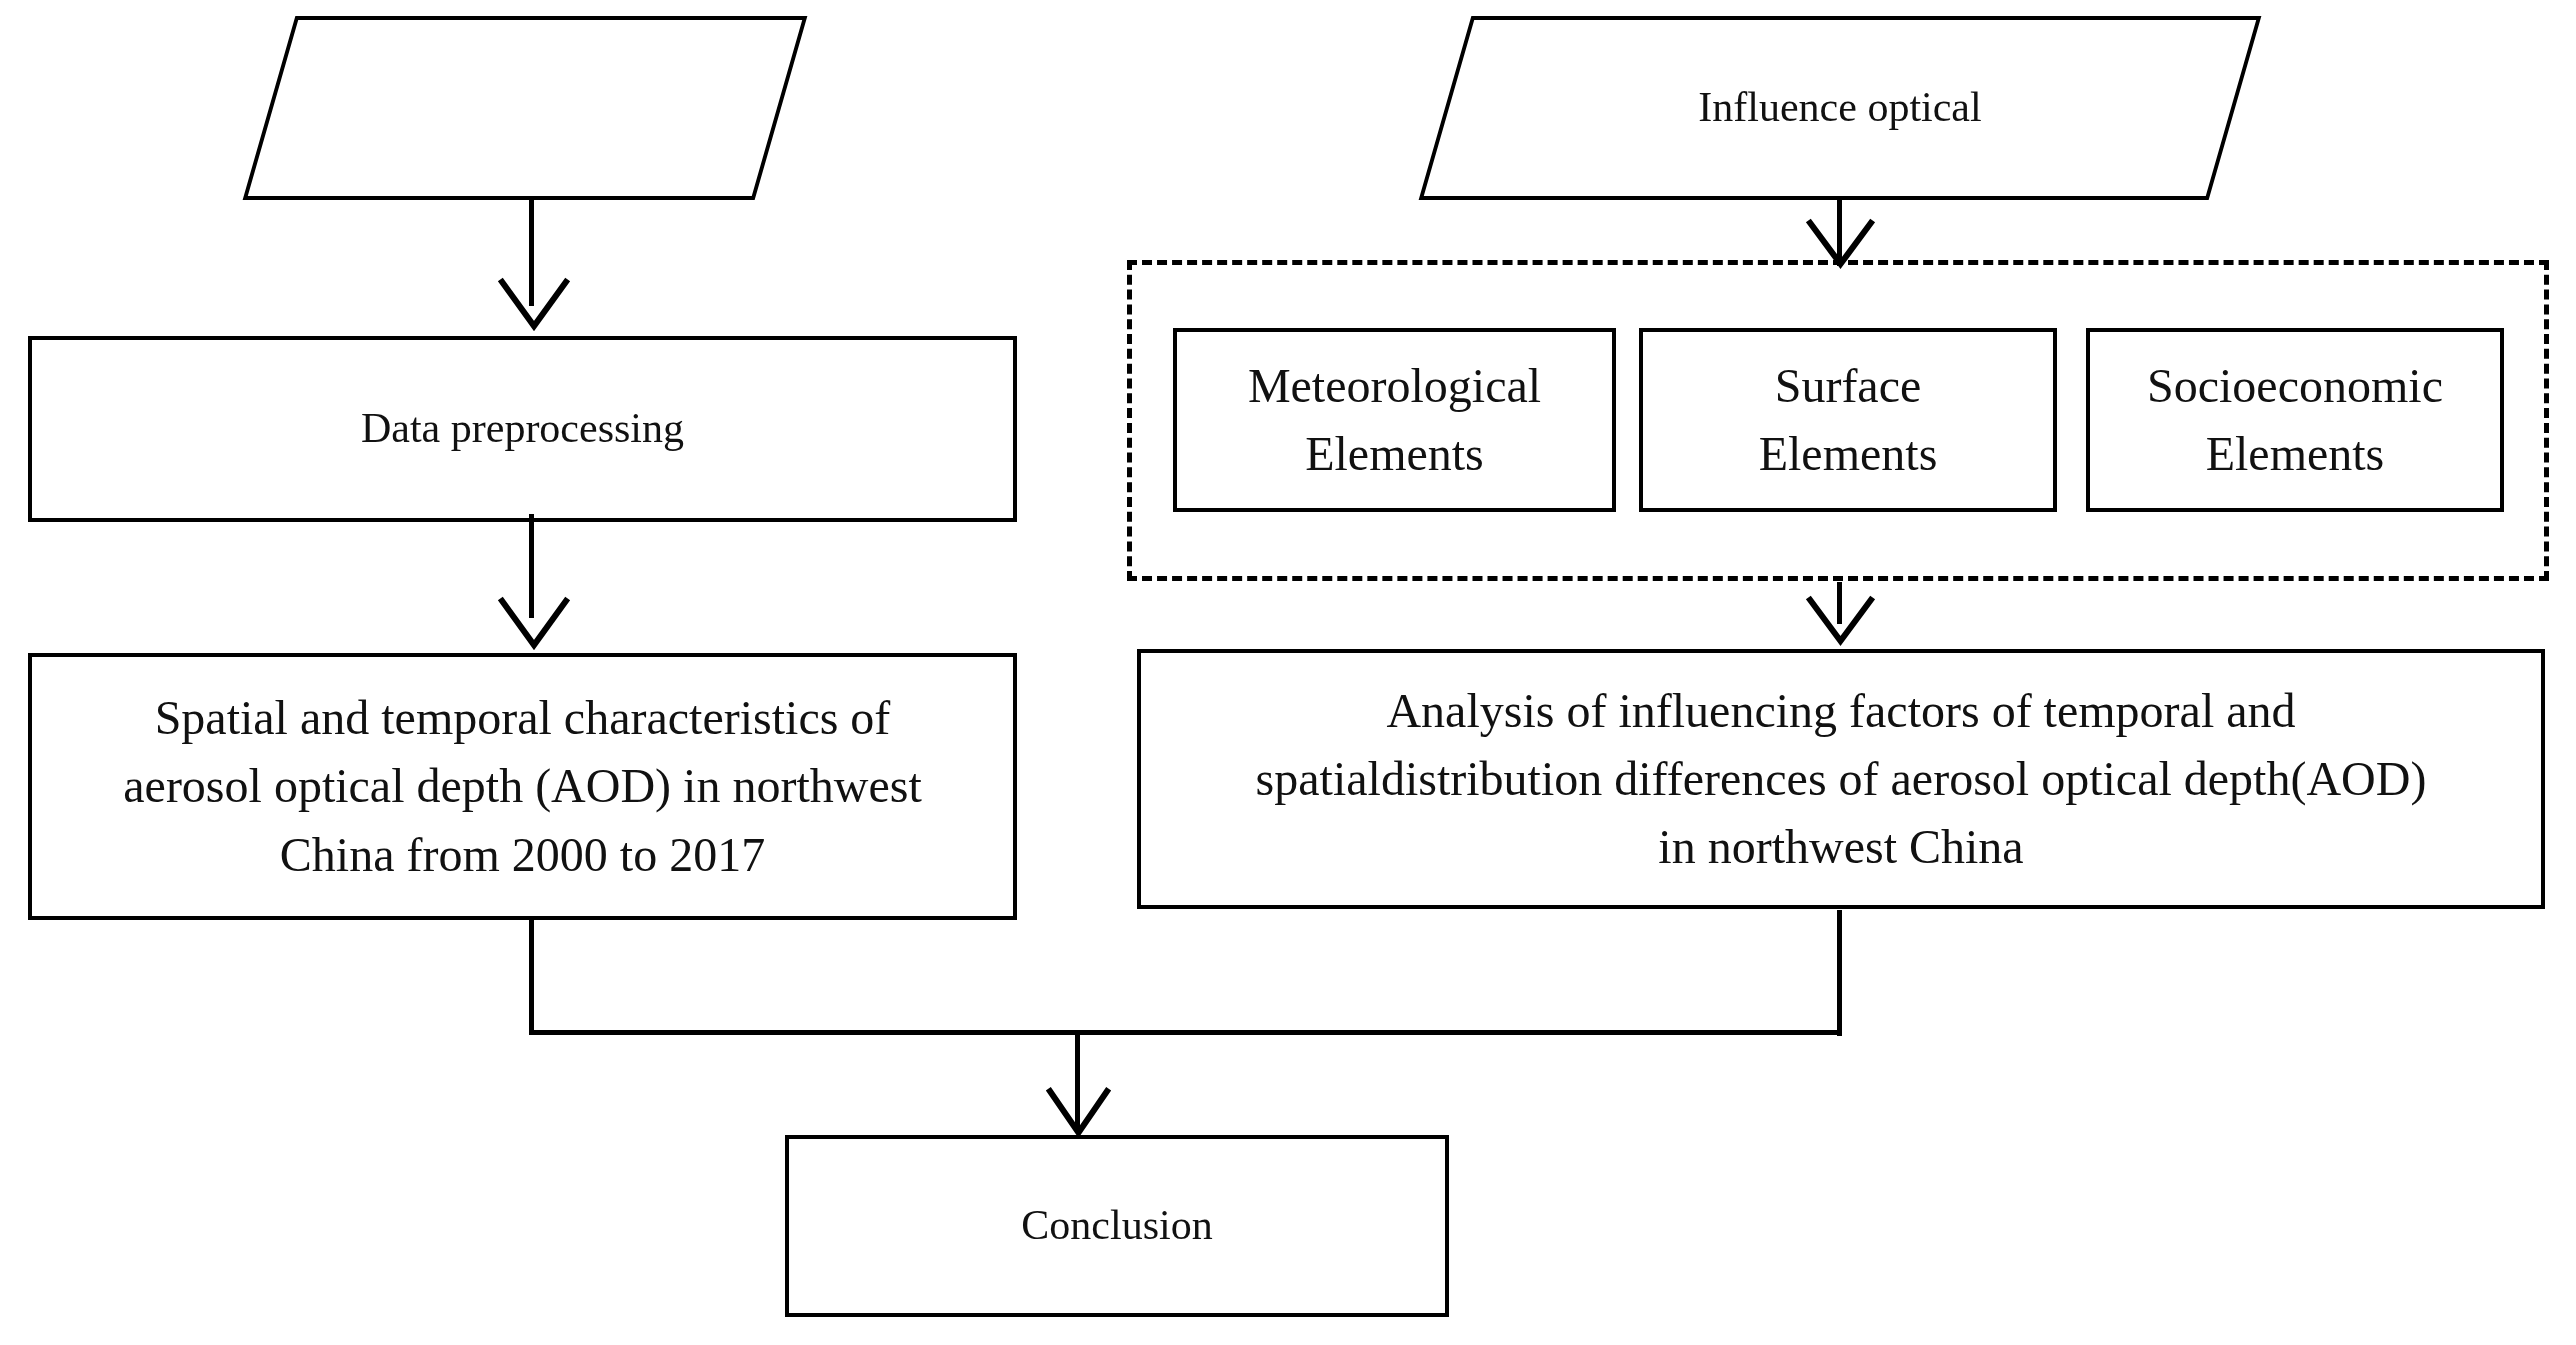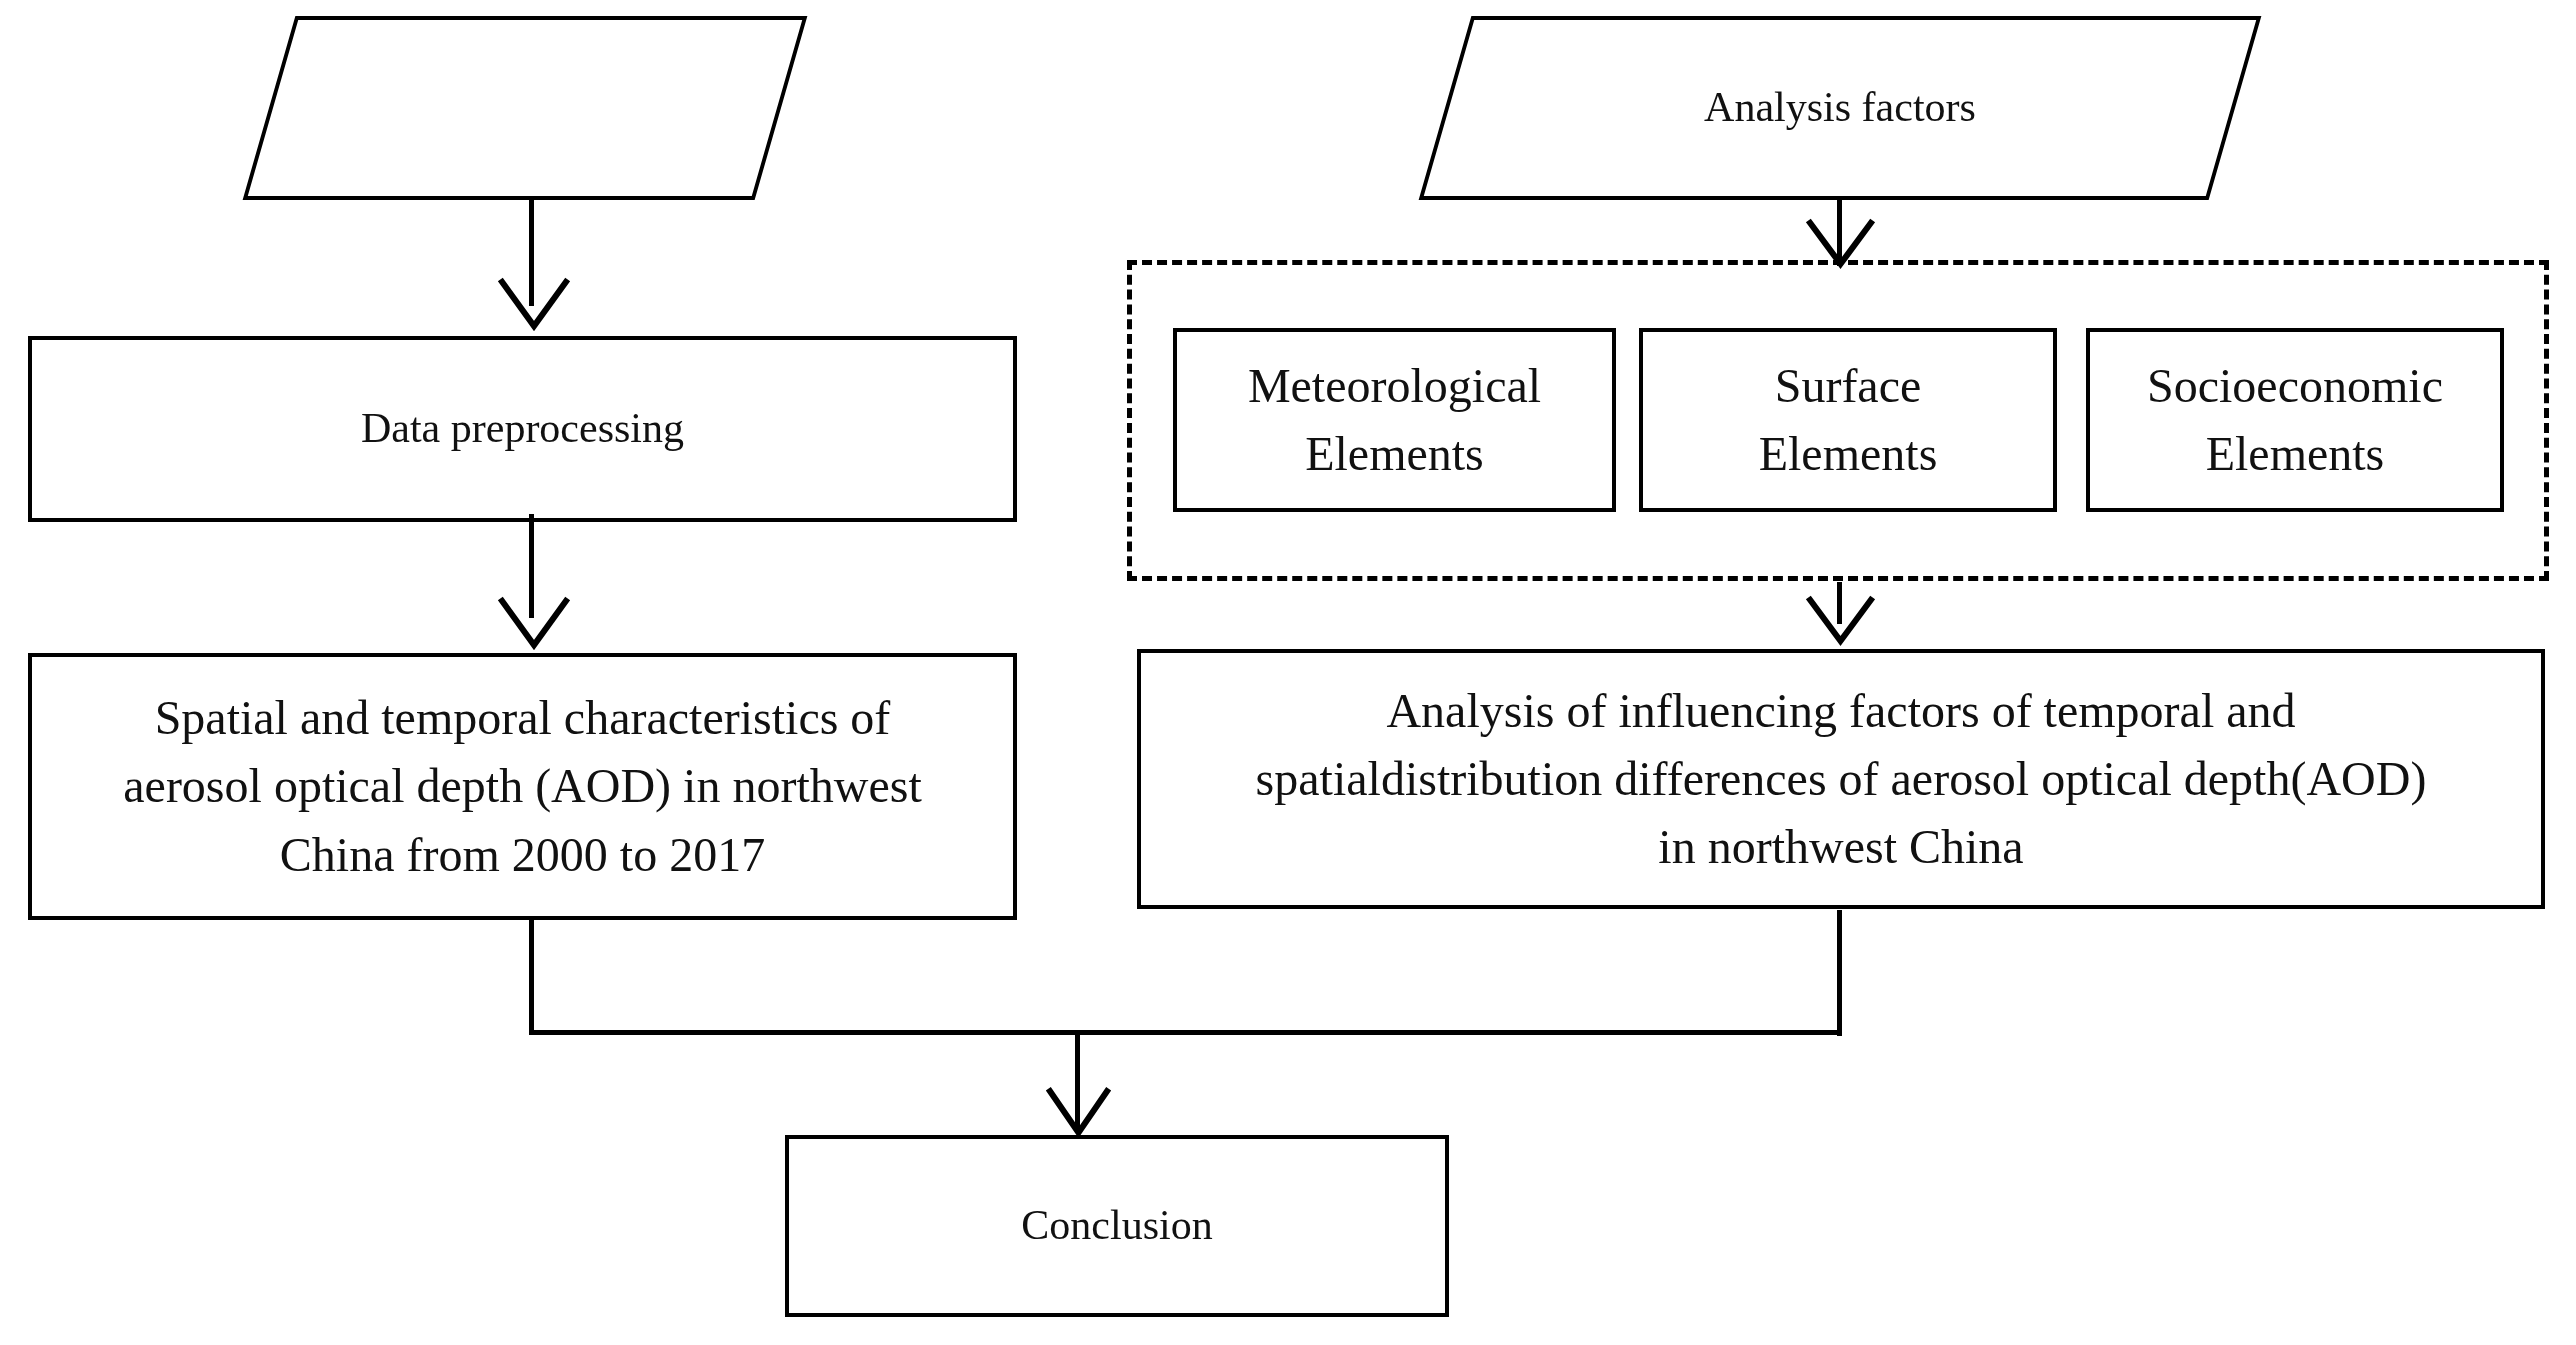--- a/index.html
+++ b/index.html
@@ -83,21 +83,21 @@
 <body>
 
 <div id="canvas">
 
   <div class="para" style="left:269px; top:15.6px; width:512px; height:184px;">
     <span class="skewbox"></span>
   </div>
 
   <div class="para" style="left:1445px; top:15.6px; width:790px; height:184px;">
     <span class="skewbox"></span>
-    <span class="label fs-48">Analysis factors</span>
+    <span class="label fs-48">Influence optical</span>
   </div>
 
   <div class="vline" style="left:529px; top:200px; width:5.2px; height:106px;"></div>
   <div class="arrowhead" style="left:495px; top:276px;">
     <svg width="78" height="57" viewBox="0 0 90 66">
       <path d="M6 4 L45 58 L84 4" fill="none" stroke="#000" stroke-width="7"></path>
     </svg>
   </div>
 
   <div class="vline" style="left:1837px; top:200px; width:5.2px; height:66px;"></div>

